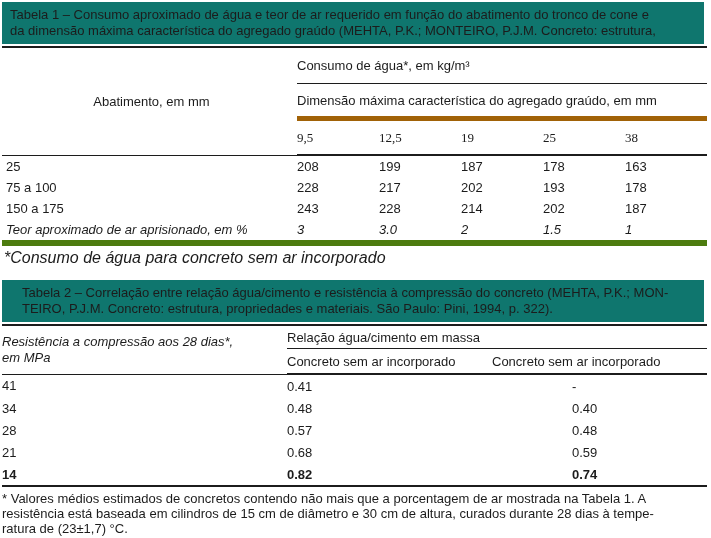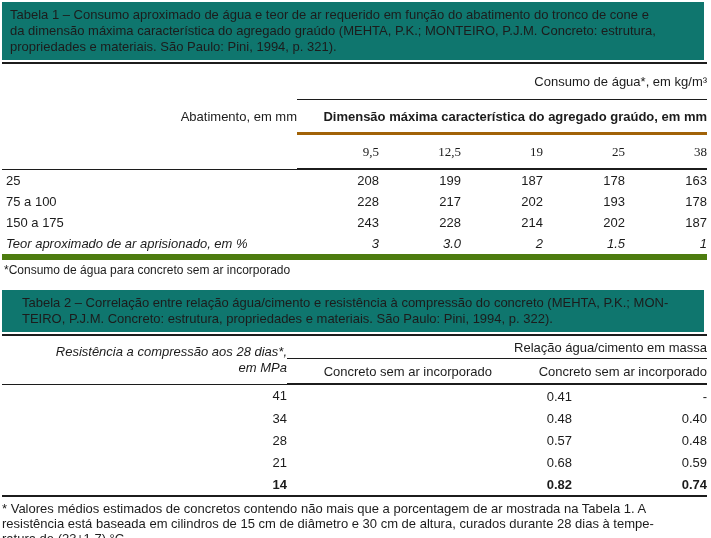--- a/index.html
+++ b/index.html
@@ -29,41 +29,42 @@
 
   table.datatable {
     border-collapse: collapse;
     table-layout: fixed;
     width: 705px;
     margin-left: 2px;
     font-size: 13px;
   }
   table.datatable td {
     vertical-align: middle;
-    text-align: right;
+    text-align: left;
     padding: 0;
     overflow: hidden;
     white-space: nowrap;
   }
 
   
   #t1 td.rowhead {
-    text-align: right; padding-left: 4px;
+    text-align: center; padding-left: 4px;
     border-bottom: 1px solid #1c1c1c;
   }
   #t1 td.grp1 { height: 35px; border-bottom: 1px solid #1c1c1c; }
-  #t1 td.grp2 { height: 32px; border-bottom: 3px solid #a16207; font-weight: bold; }
+  #t1 td.grp2 { height: 32px; border-bottom: 5px solid #a16207; }
   #t1 tr.colheads td { height: 33px; border-bottom: 2px solid #1c1c1c; font-family: Liberation Serif, serif; }
   #t1 tr.datarow td { height: 21px; }
   #t1 tr.datarow td.rlabel { text-align: left; padding-left: 4px; }
   #t1 tr.datarow.last td { border-bottom: 6px solid #4d7c0f; font-style: italic; }
 
   .footnote1 {
-    font-size: 12px;
+    font-size: 16px;
     margin: 3px 0 0 4px;
+    font-style: italic;
   }
 
   .caption.second { margin-top: 13px; padding-left: 20px; }
 
   
   #t2 td.rowhead2 {
     border-bottom: 1px solid #1c1c1c;
     line-height: 16px;
   }
   #t2 td.rowhead2 span { display: block; font-style: italic; }
@@ -82,21 +83,20 @@
 </head>
 <body>
 
 <div class="page">
 
   <section>
 
     <div class="caption">
       <span class="cap-line">Tabela 1 – Consumo aproximado de água e teor de ar requerido em função do abatimento do tronco de cone e</span>
       <span class="cap-line">da dimensão máxima característica do agregado graúdo (MEHTA, P.K.; MONTEIRO, P.J.M. Concreto: estrutura,</span>
-      <span class="cap-line">propriedades e materiais. São Paulo: Pini, 1994, p. 321).</span>
     </div>
 
     <div class="heavy-rule"></div>
 
     <table class="datatable" id="t1">
       <colgroup>
         <col style="width:295px">
           <col style="width:82px">
           <col style="width:82px">
         <col style="width:82px">

